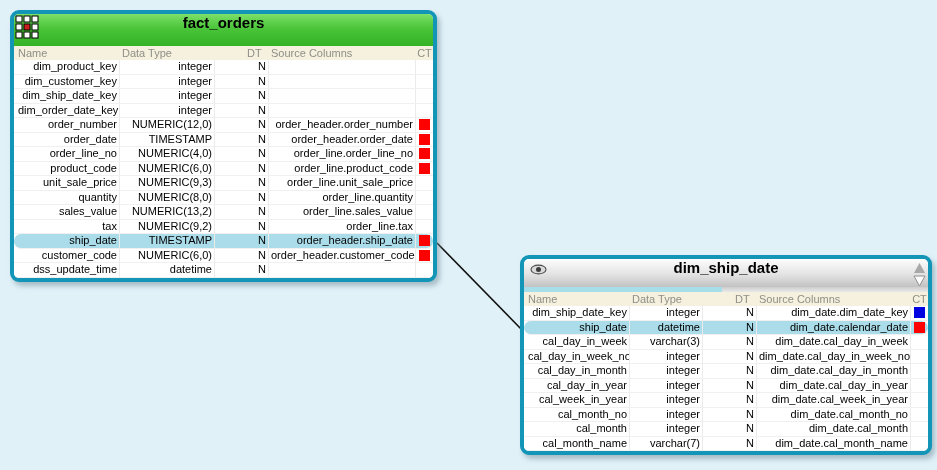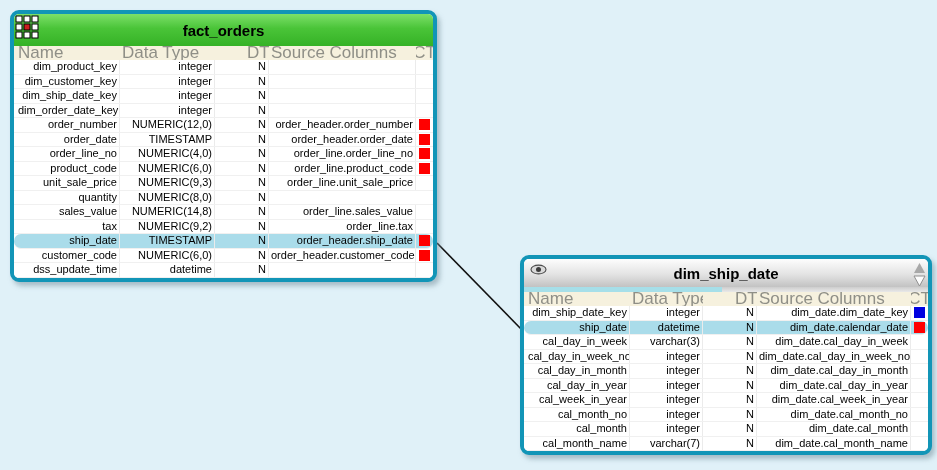--- a/index.html
+++ b/index.html
@@ -13,36 +13,36 @@
   .panel {
     position:absolute; background:#fff;
     border:4px solid #1295b7; border-radius:9px;
     box-shadow:3px 4px 5px rgba(120,145,158,.55);
     overflow:hidden;
   }
   .t-fact { left:10px; top:10px; width:419px; }
   .t-dim  { left:520px; top:255px; width:404px; }
 
   .thead {
-    position:relative; display:flex; align-items:center; justify-content:center;
+    position:relative; display:flex; align-items:flex-start; justify-content:center;
     font-weight:bold; font-size:15px; color:#000;
   }
   .t-fact .thead { height:32px; background:linear-gradient(#7ce069 0%, #4ac438 45%, #35b226 100%); }
   .t-dim  .thead { height:28px; background:linear-gradient(#fdfdfd 0%, #e3e3e3 55%, #c2c2c2 100%); }
 
   .grid-icon { position:absolute; left:1px; top:1px; line-height:0; }
   .eye-icon  { position:absolute; left:6px; top:5px; line-height:0; }
   .scroll-arrows { position:absolute; right:1px; top:1px; line-height:0; }
 
   .hscroll { height:5px; background:linear-gradient(#cdcdcd,#e9e9e9); }
   .hscroll .thumb { width:49%; height:100%; background:#a6dfe9; }
 
   .colhead {
     display:flex; height:14px; line-height:14px;
-    background:#f6f1de; color:#8f8f87; font-size:17px;
+    background:#f6f1de; color:#8f8f87; font-size:11px;
   }
   .rows { background:#fff;text-align:right; }
   .row {
     display:flex; height:14.5px; line-height:13.5px; font-size:11px; color:#000;
     box-sizing:border-box; border-bottom:1px solid #f0f0f0;
   }
   .row.highlight { background:#aadcea;border-radius:7px; }
 
   .c { box-sizing:border-box; padding:0 2px; white-space:nowrap; overflow:hidden; }
   .row .c { border-right:1px solid #ebebeb; }
@@ -284,27 +284,28 @@
       <svg class="key none" width="10" height="14" viewBox="0 0 10 14">
         <rect class="kb" x="3.8" y="6" width="2.4" height="7.4"></rect>
         <rect class="kb" x="1.5" y="9.4" width="2.3" height="1.5"></rect>
         <rect class="kb" x="1.5" y="11.8" width="2.3" height="1.5"></rect>
         <circle class="kb" cx="5" cy="3.6" r="3.1"></circle>
         <circle class="kh" cx="4.2" cy="2.8" r="1"></circle>
       </svg>
       <span>N</span>
     </span>
     <span class="c dt">N</span>
+    <span class="c source">order_line.quantity</span>
     <span class="c ct">
       <span class="ctbox"></span>
     </span>
   </div>
         <div class="row">
     <span class="c name">sales_value</span>
-    <span class="c dtype">NUMERIC(14,8)</span>
+    <span class="c dtype">NUMERIC(13,2)</span>
     <span class="c pk">
       <svg class="key none" width="10" height="14" viewBox="0 0 10 14">
         <rect class="kb" x="3.8" y="6" width="2.4" height="7.4"></rect>
         <rect class="kb" x="1.5" y="9.4" width="2.3" height="1.5"></rect>
         <rect class="kb" x="1.5" y="11.8" width="2.3" height="1.5"></rect>
         <circle class="kb" cx="5" cy="3.6" r="3.1"></circle>
         <circle class="kh" cx="4.2" cy="2.8" r="1"></circle>
       </svg>
       <span>N</span>
     </span>

